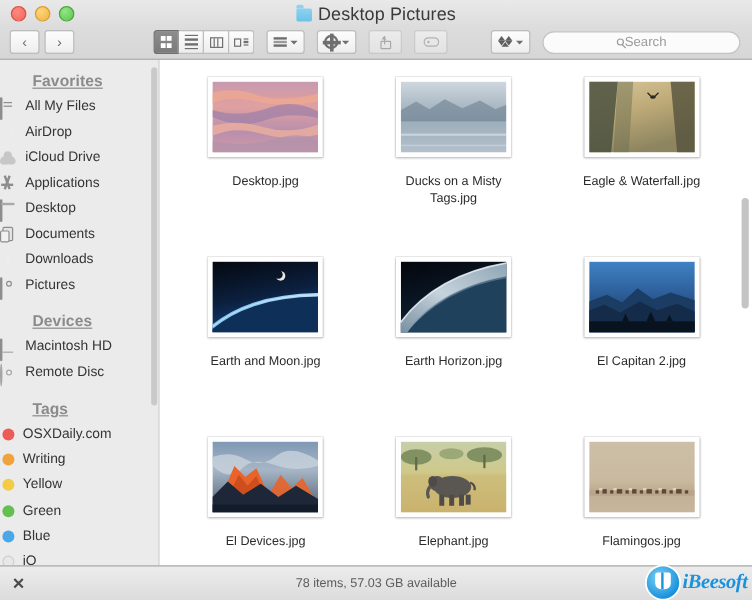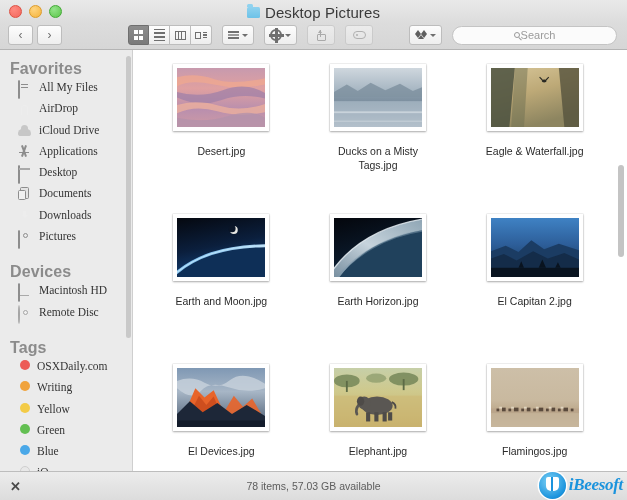--- a/index.html
+++ b/index.html
@@ -148,26 +148,26 @@
   
   .sidebar{
     width:133px;flex:0 0 133px;
     background:#ebebeb;
     border-right:1px solid #cfcfcf;
     box-sizing:border-box;
     padding-top:7px;
     overflow:hidden;position:relative;
   }
   .sb-head{
-    font-size:16px;color:#8b8b8b;font-weight:bold;
-    padding:3px 0 3px 10px;letter-spacing:.1px;
+    font-size:13px;color:#8b8b8b;font-weight:bold;
+    padding:3px 0 3px 27px;letter-spacing:.1px;text-decoration:underline;
   }
   .sb-item{
-    display:flex;gap:7px;
-    height:21.3px;padding-left:18px;box-sizing:border-box;font-family:Liberation Serif, serif;
+    display:flex;align-items:center;gap:7px;
+    height:21.3px;box-sizing:border-box;
   }
   .sb-label{font-size:11.5px;color:#343434;white-space:nowrap;}
   .sb-ico{width:14px;height:13px;flex:0 0 14px;position:relative;}
 
   
   .g-allfiles{width:13px;height:12px;border:1.4px solid #8d8d8d;border-radius:2px;box-sizing:border-box;background:#d8d8d8;}
   .g-allfiles:before{content:"";position:absolute;left:2.6px;top:2.6px;width:7px;height:1.4px;background:#8d8d8d;box-shadow:0 3px 0 #8d8d8d;}
   .g-cloud{position:absolute;bottom:1px;left:0;width:13px;height:7px;background:#c7c7c7;border-radius:5px 5px 3px 3px;}
   .g-cloud:before{content:"";position:absolute;top:-3.5px;left:3px;width:7px;height:7px;border-radius:50%;background:#c7c7c7;}
   .g-airdrop{width:13px;height:13px;border-radius:50%;background:#bdbdbd;position:relative;overflow:hidden;}
@@ -490,21 +490,21 @@
                     <stop offset="1" stop-color="#cf9aa4"></stop>
                   </linearGradient>
                 </defs>
               <rect width="96" height="64" fill="url(#dsg)"></rect>
               <path d="M0 10 q20 -5 40 2 t56 -1 V18 q-30 6 -56 0 T0 20Z" fill="#f0a88f" opacity=".75"></path>
               <path d="M0 26 q25 7 50 -2 t46 3 V33 q-25 -6 -48 2 T0 32Z" fill="#9d7fa8" opacity=".7"></path>
               <path d="M0 40 q22 -6 46 1 t50 -2 V48 q-28 6 -52 -1 T0 49Z" fill="#f2b39b" opacity=".7"></path>
               <path d="M0 54 q30 6 56 -2 t40 2 V64 H0Z" fill="#b291ab" opacity=".75"></path>
             </svg>
           </div>
-          <div class="fname">Desert.jpg</div>
+          <div class="fname">Desktop.jpg</div>
         </div>
 
         <div class="cell">
           <div class="thumb-wrap">
             <svg class="thumb" viewBox="0 0 96 64" preserveAspectRatio="none">
               <defs>
                   <linearGradient id="dkg" x1="0" y1="0" x2="0" y2="1">
                 <stop offset="0" stop-color="#cfd7de"></stop>
                     <stop offset="0.45" stop-color="#9fb0bd"></stop>
                 <stop offset="0.55" stop-color="#8fa3b2"></stop>

